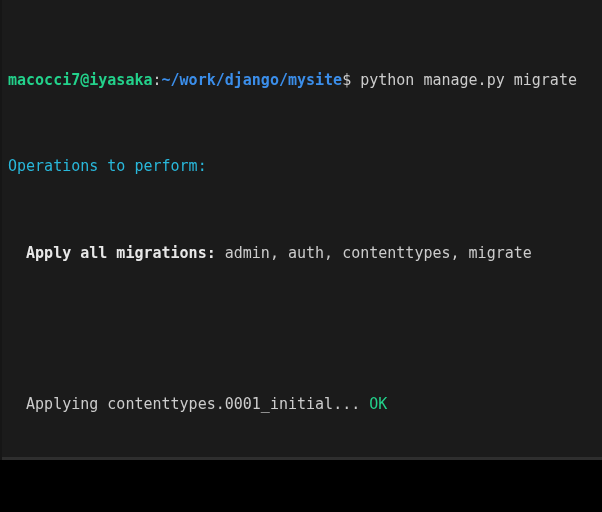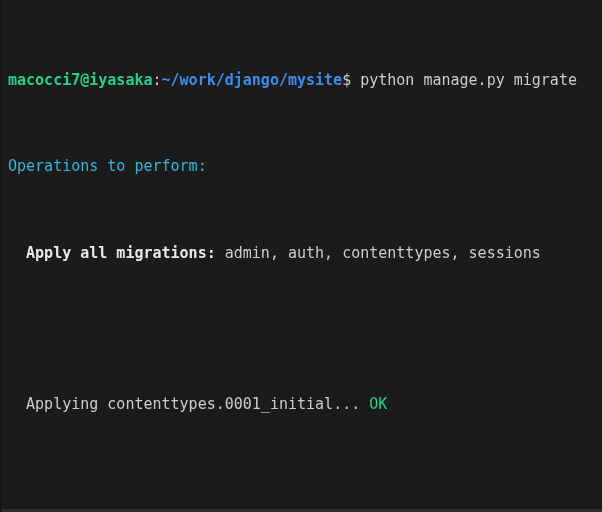--- a/index.html
+++ b/index.html
@@ -1,19 +1,19 @@
 <!DOCTYPE html>
 <html style="--bg: #1b1b1b; --fg: #cccccc; --boldfg: #e8e8e8; --green: #23d18b; --blue: #3b8eea; --cyan: #29b8db; --cursor: #c8c8c8;"><head>
 <meta charset="utf-8">
 <style>
   html, body { margin: 0; padding: 0; background: #000; }
   .screen {
     position: relative;
     width: 602px;
-    height: 512px;
+    height: 460px;
     background: var(--bg, #1b1b1b);
     overflow: hidden;
     font-family: "DejaVu Sans Mono", "Liberation Mono", monospace;
     font-size: 15px;
     line-height: 21.6px;
     color: var(--fg, #cccccc);
     box-sizing: border-box;
     border-left: 2px solid #161616;
   }
   .term-body {
@@ -36,21 +36,21 @@
 </head>
 <body>
 
 <div class="screen">
   <div class="term-body">
 
     <div class="line"><span class="green">macocci7@iyasaka</span><span>:</span><span class="blue">~/work/django/mysite</span><span>$ </span><span>python manage.py migrate</span></div>
 
     <div class="line"><span class="cyan">Operations to perform:</span></div>
 
-    <div class="line"><span class="bright">  Apply all migrations:</span><span> admin, auth, contenttypes, sessions</span></div>
+    <div class="line"><span class="bright">  Apply all migrations:</span><span> admin, auth, contenttypes, migrate</span></div>
 
 
     <div>
   <div class="line"><span>  Applying </span><span>contenttypes.0001_initial</span><span>... </span><span class="ok">OK</span></div>
 
   
 
   
 
   

